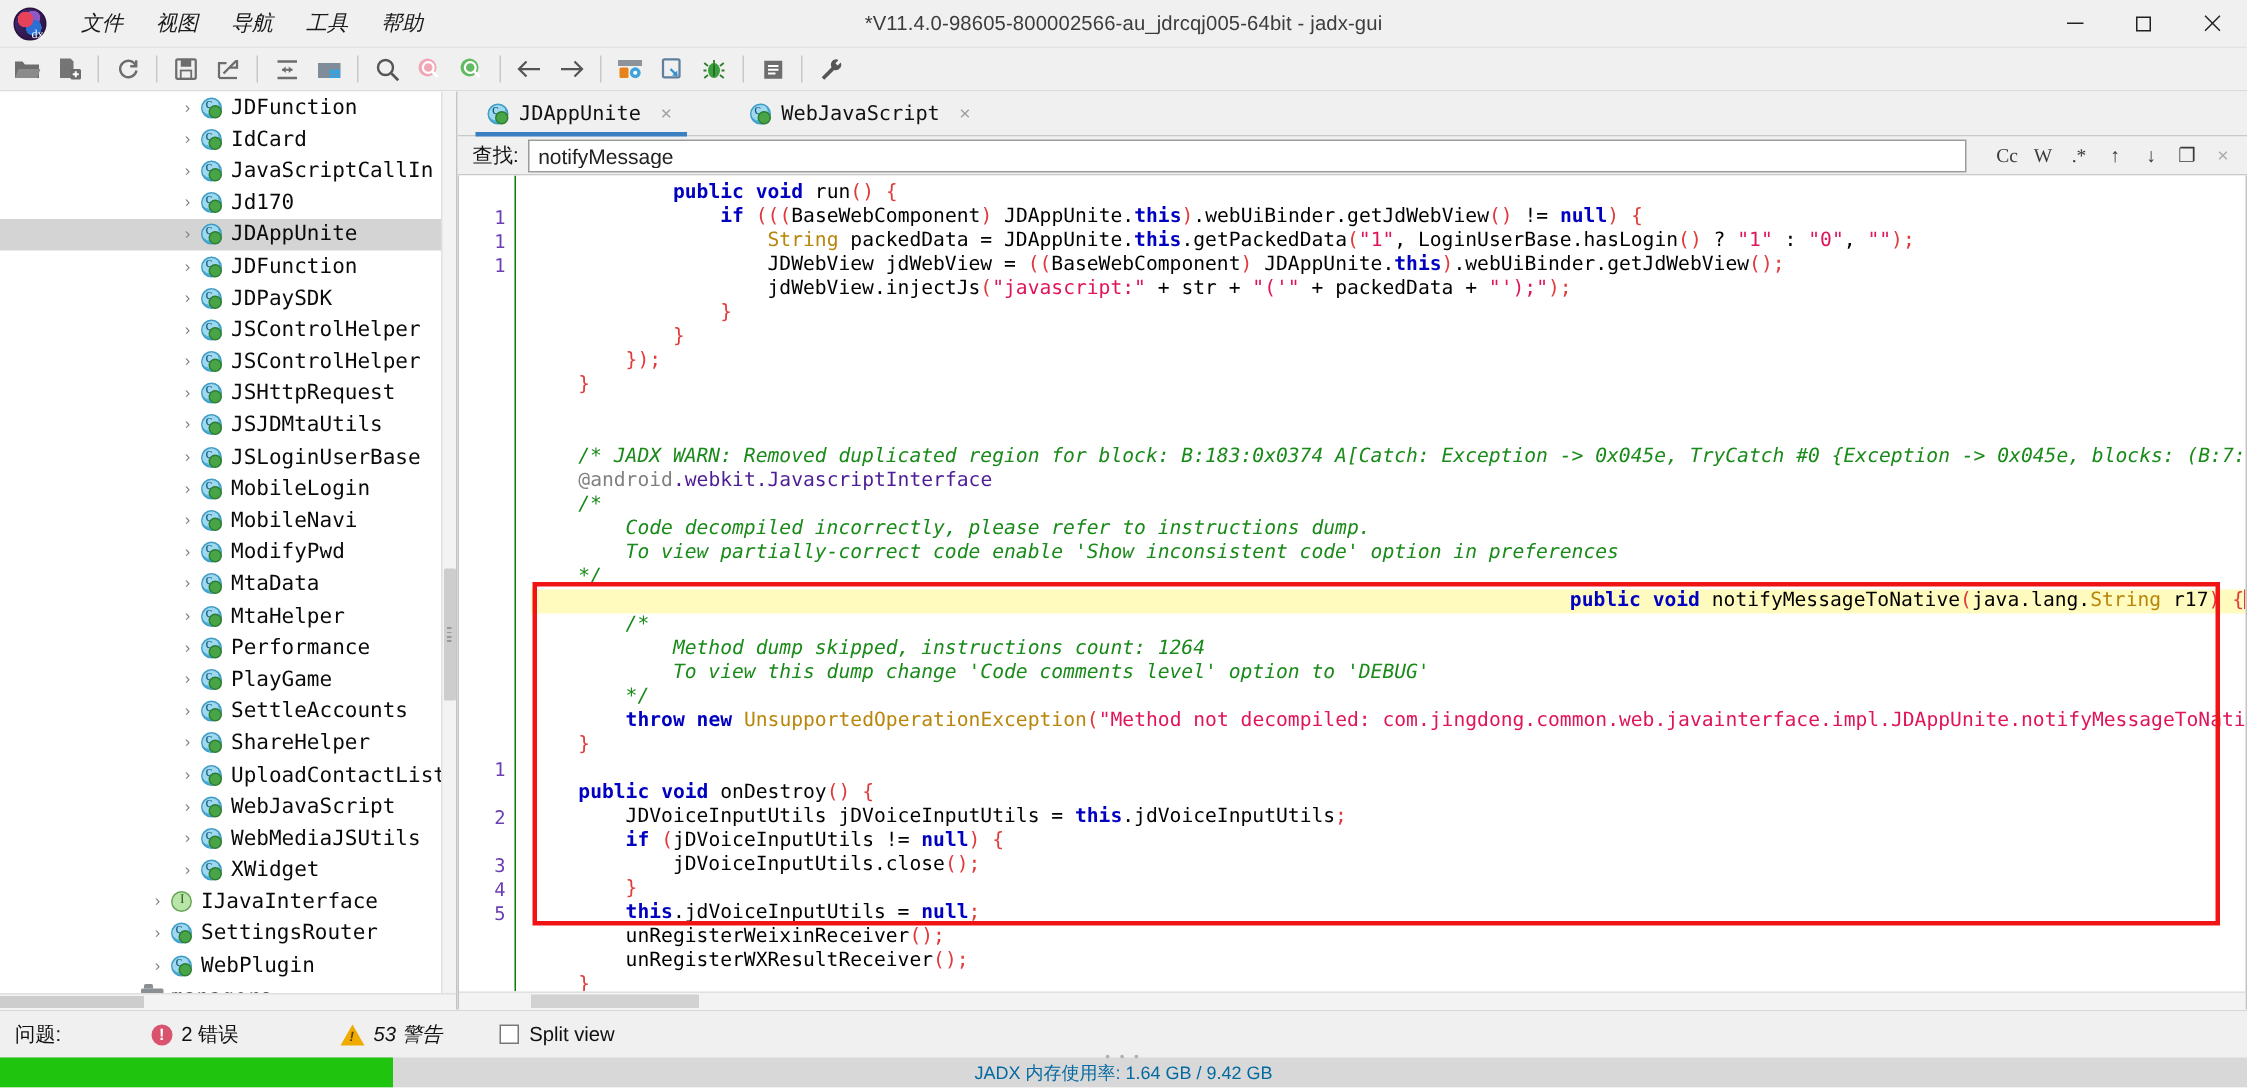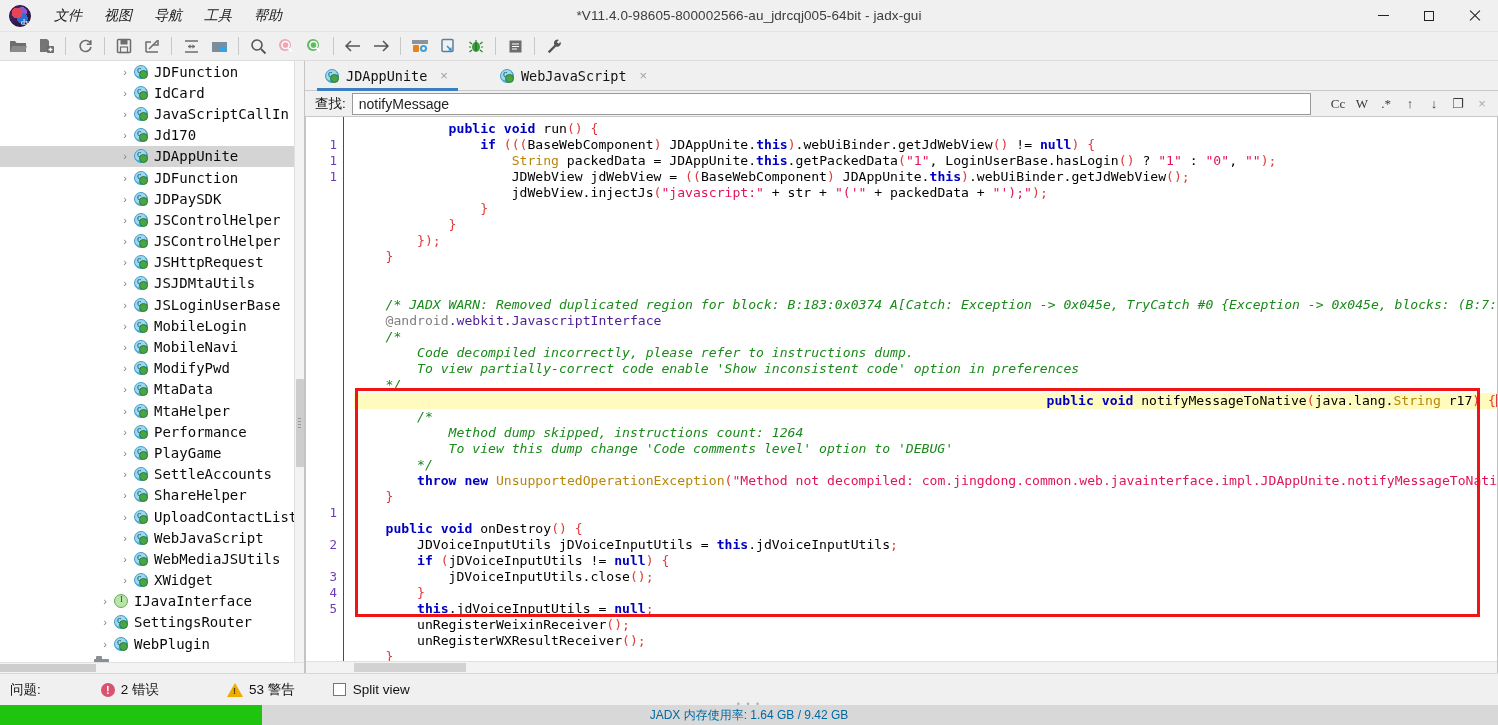--- a/index.html
+++ b/index.html
@@ -743,21 +743,21 @@
       </div>
     </div>
   </div>
 
   <div class="bottombar">
     <span>问题:</span>
     <div class="bb-item" style="margin-left:60px;">
       <span class="err-ico">!</span>
       <span>2 错误</span>
     </div>
-    <div class="bb-item" style="margin-left:68px;">
+    <div class="bb-item" style="margin-left:68px;font-style:italic;">
       <span class="warn-ico"></span>
       <span>53 警告</span>
     </div>
     <div class="splitview">
       <span class="cbox"></span>
       <span>Split view</span>
     </div>
   </div>
 
   <div class="statusbar">

